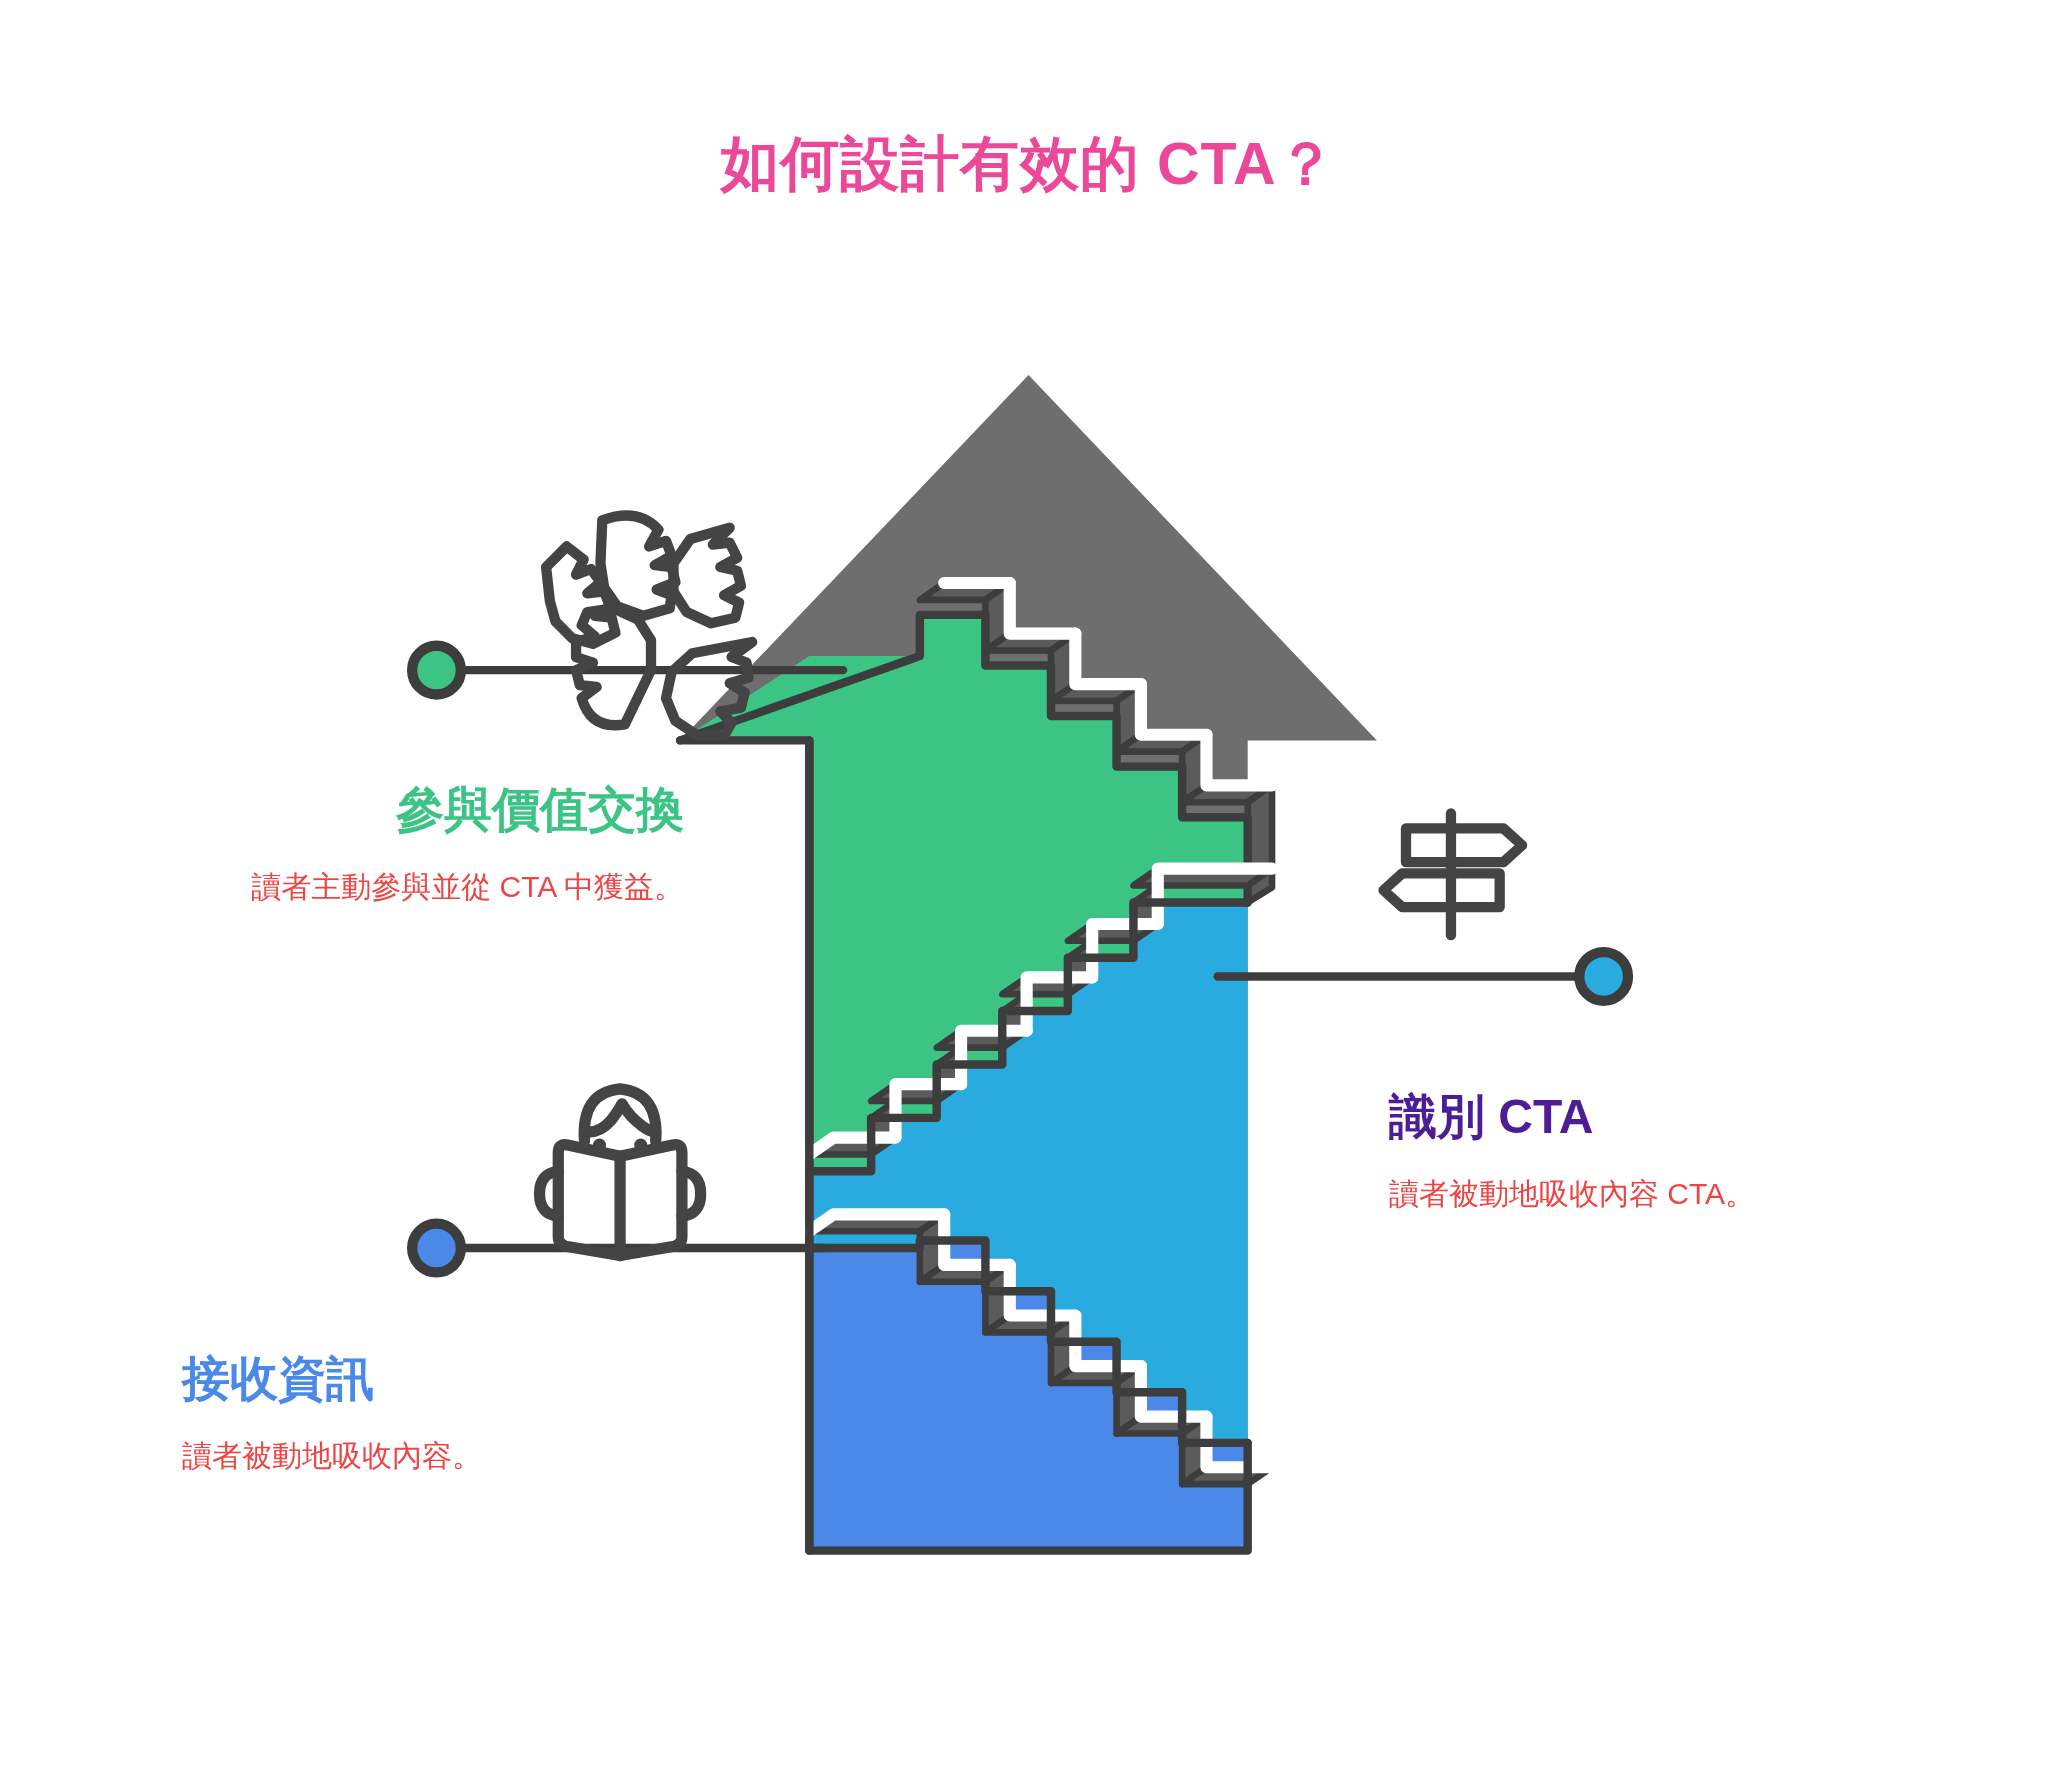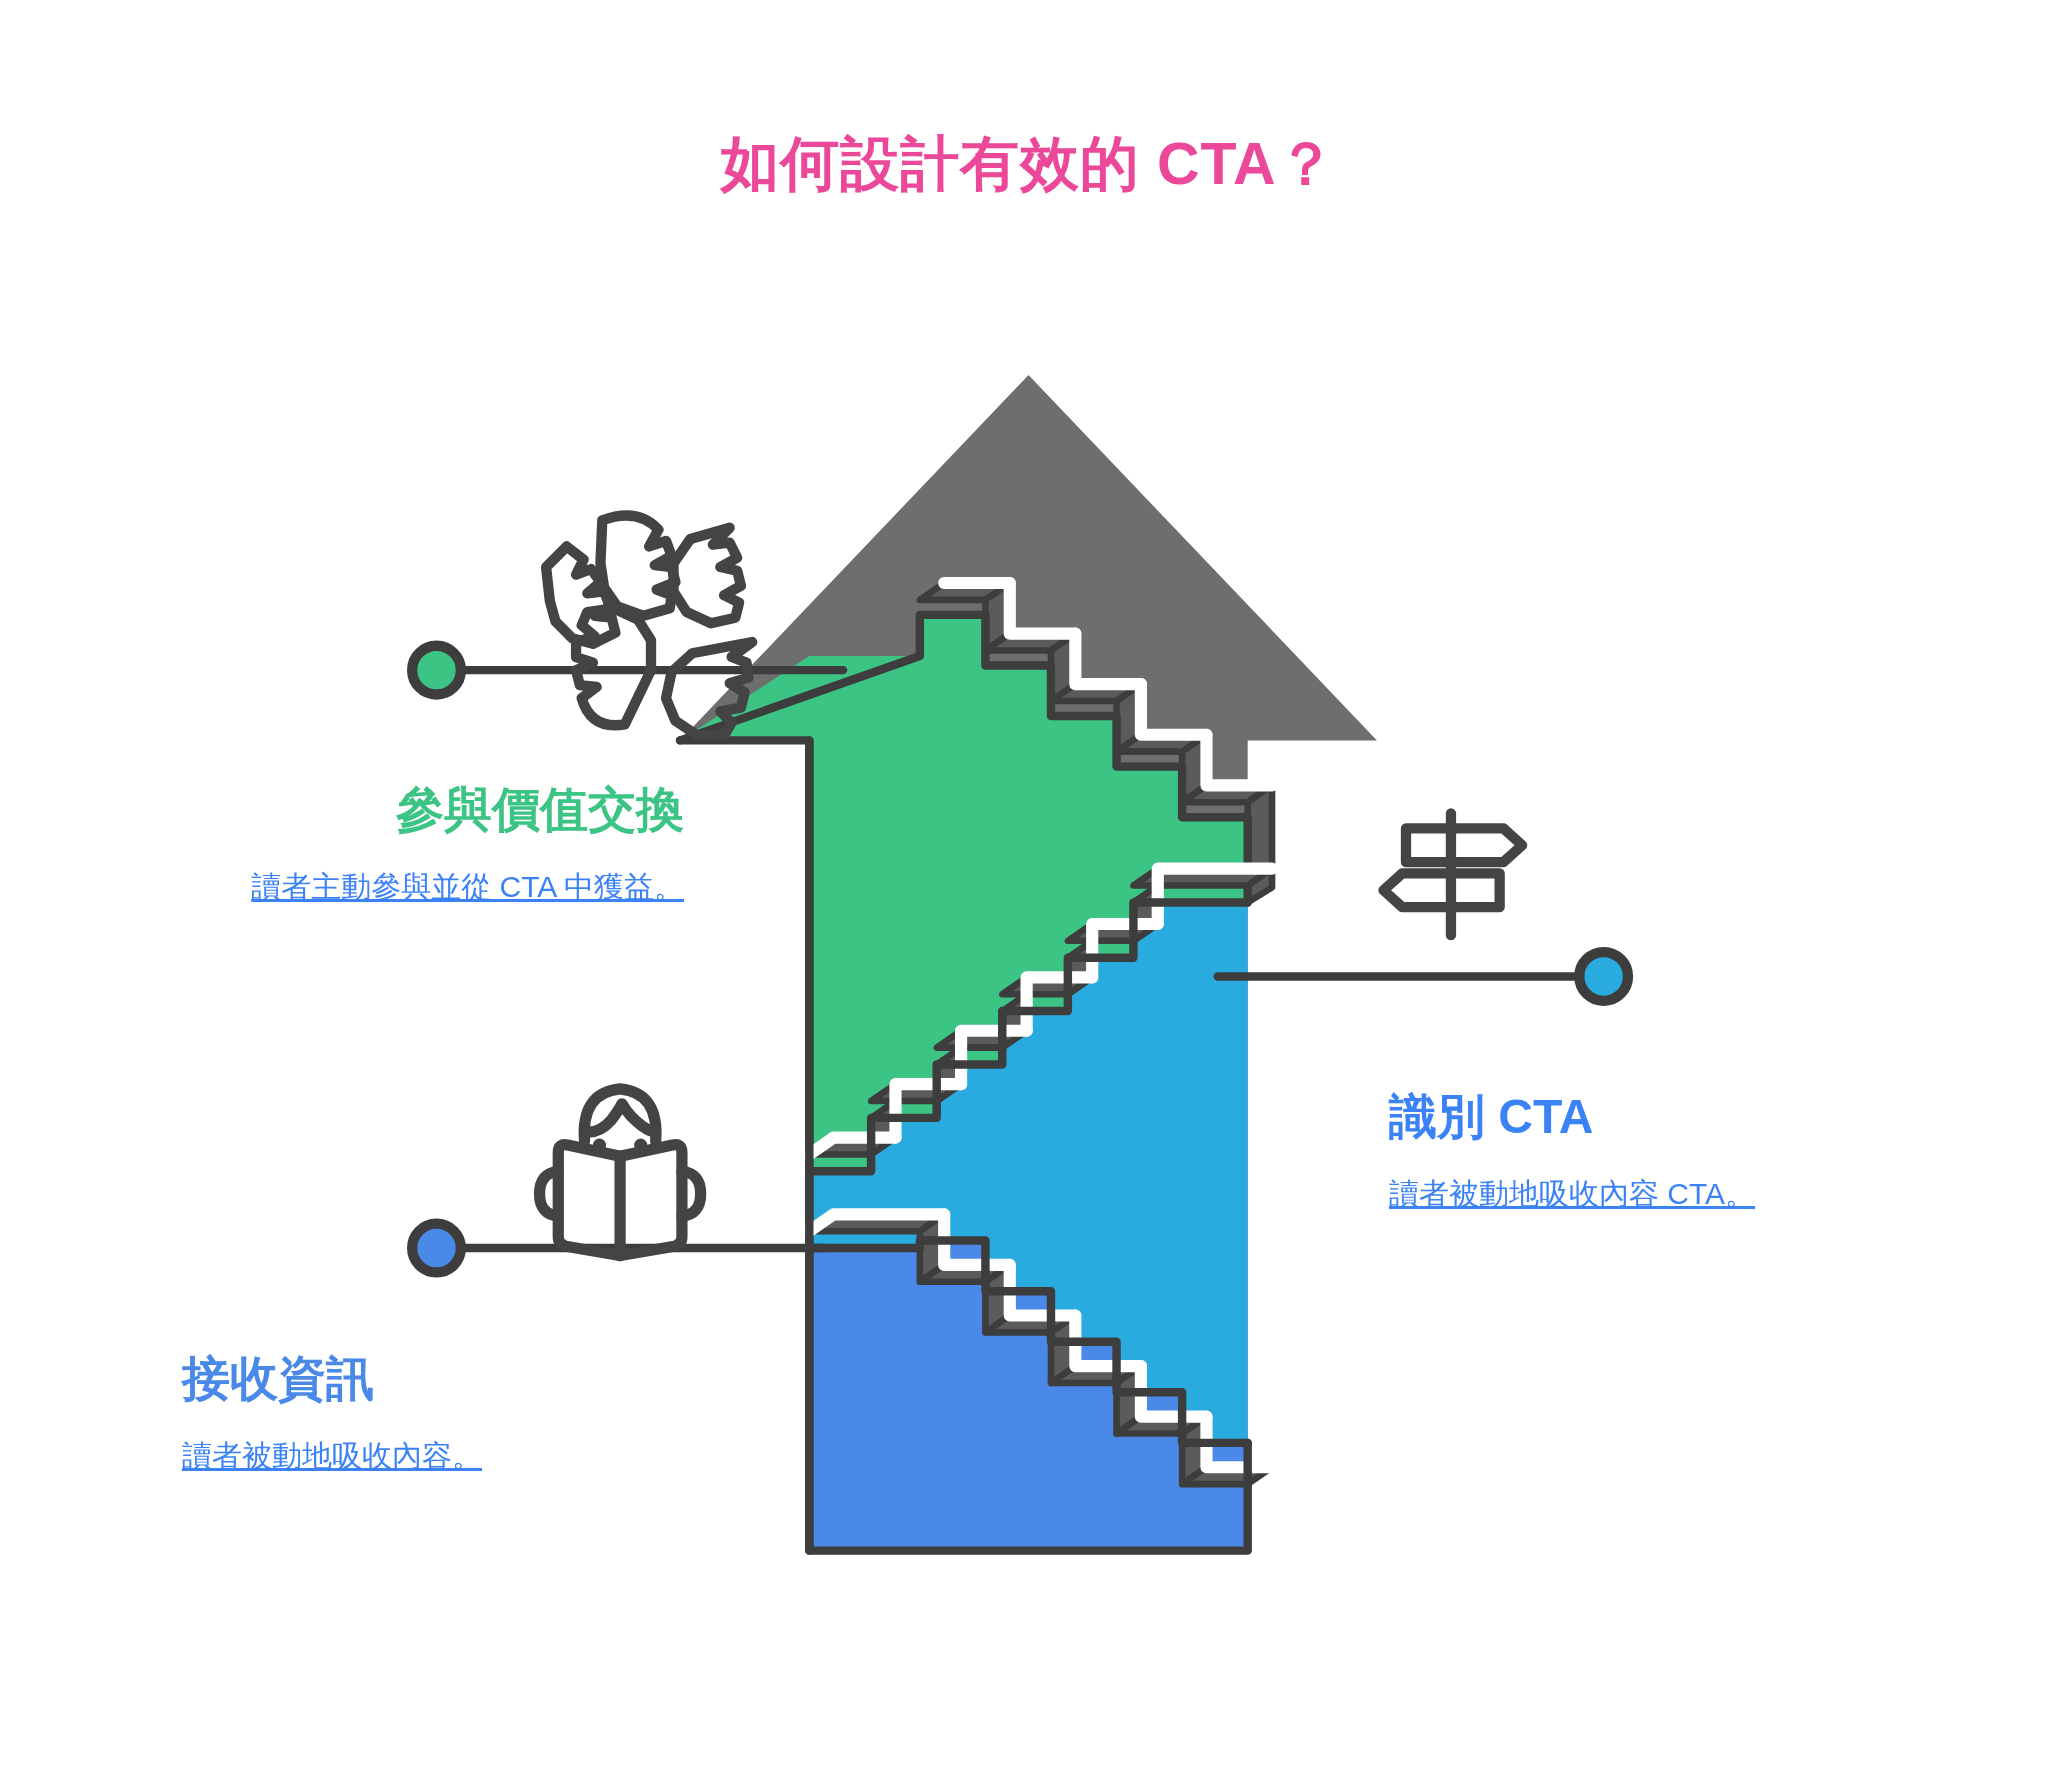--- a/index.html
+++ b/index.html
@@ -49,24 +49,23 @@
     position: absolute;
   }
   .callout .c-title {
     font-size: 48px;
     font-weight: bold;
     line-height: 1.25;
     margin: 0 0 24px 0;
   }
   .callout .c-desc {
     font-size: 30px;
-    color: #3b82f6;
+    color: #ef4444;
     line-height: 1.5;
     margin: 0;
-    text-decoration: underline;
   }
 
   #callout-engage {
     left: 122px;
     top: 780px;
     width: 562px;
     text-align: right;
   }
   #callout-engage .c-title { color: #3cc485; }
 
@@ -76,21 +75,21 @@
     width: 515px;
   }
   #callout-receive .c-title { color: #4a89e8; }
 
   #callout-identify {
     left: 1389px;
     top: 1087px;
     width: 581px;
     text-align: left;
   }
-  #callout-identify .c-title { color: #3b82f6; }
+  #callout-identify .c-title { color: #4c1d95; }
 </style>
 </head>
 <body>
 
 <div class="canvas">
 
   <div id="page-title">如何設計有效的 CTA？</div>
 
   <svg id="arrow-graphic" viewBox="0 0 2196 1908">
     <defs>

